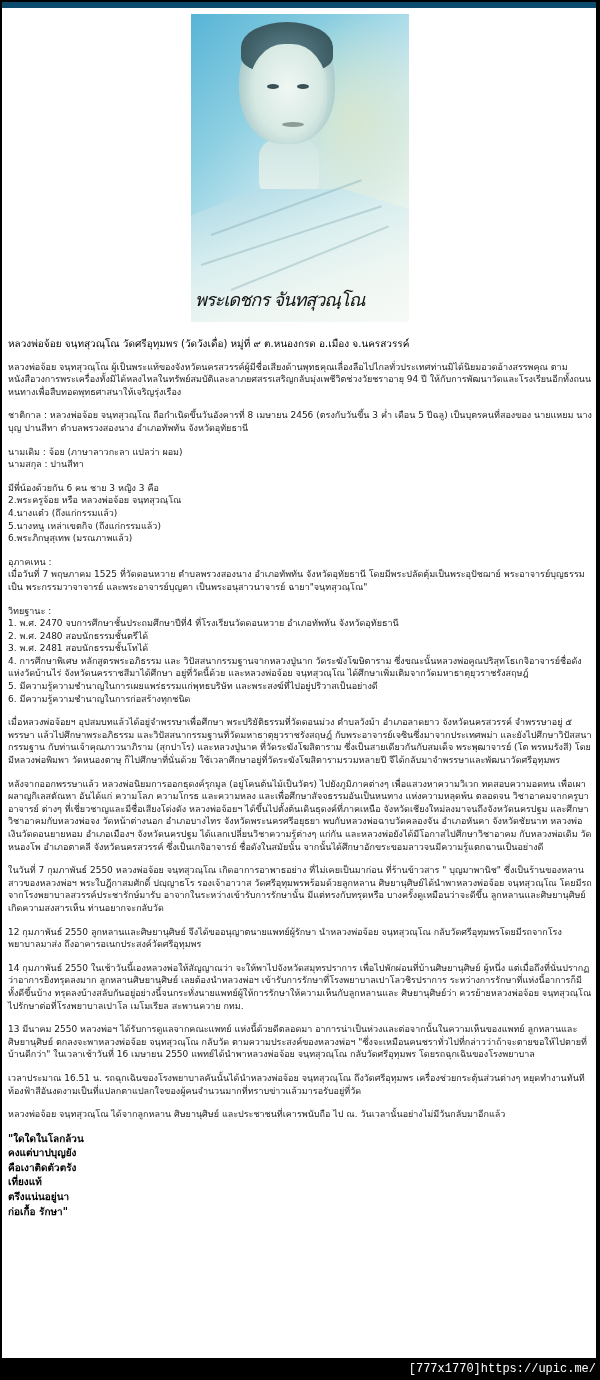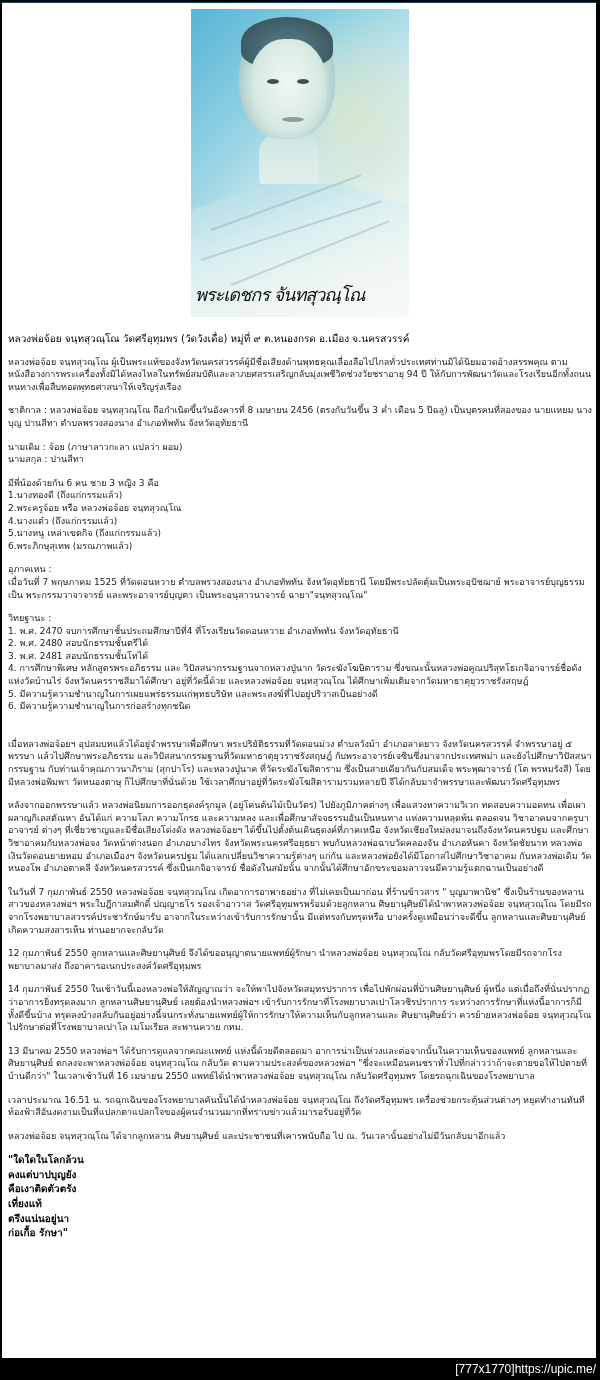--- a/index.html
+++ b/index.html
@@ -1,19 +1,19 @@
 <!DOCTYPE html>
 <html><head>
 <meta charset="utf-8">
 <style>
   html, body { margin: 0; padding: 0; background: #000; }
   body { width: 600px; height: 1380px; position: relative; overflow: hidden;
          font-family: "DejaVu Sans", sans-serif; }
   .frame { position: absolute; left: 2px; top: 2px; width: 594px; height: 1356px;
-           background: #fff; border-top: 1px solid #0c4a6e; box-sizing: border-box; }
+           background: #fff; border-top: 6px solid #0c4a6e; box-sizing: border-box; }
   .photo { position: absolute; left: 189px; top: 6px; width: 218px; height: 308px;
            overflow: hidden;
            background: linear-gradient(135deg, #57b4d6 0%, #8fd0e2 30%, #cfeaf0 55%, #e6f3ee 75%, #f4f8f2 100%); }
   .photo .bg2 { position: absolute; inset: 0;
            background: radial-gradient(ellipse 60% 50% at 75% 35%, rgba(215,230,205,0.9), rgba(215,230,205,0) 70%); }
   .photo .head { position: absolute; left: 48px; top: 10px; width: 96px; height: 120px;
            border-radius: 48% 48% 45% 45%;
            background: radial-gradient(ellipse at 50% 55%, #e8f2ee 0%, #c8e0dc 55%, #7fa9b0 100%); }
   .photo .hair { position: absolute; left: 50px; top: 8px; width: 92px; height: 50px;
            border-radius: 50% 50% 30% 30%;
@@ -30,21 +30,21 @@
   .photo .neck { position: absolute; left: 68px; top: 125px; width: 60px; height: 60px;
            background: linear-gradient(#cfe6e2, #e4f1ee); border-radius: 30%; }
   .photo .fold { position: absolute; height: 2px; background: rgba(120,160,170,0.35); transform-origin: left center; }
   .signature { position: absolute; left: 4px; bottom: 8px; width: 210px; font-family: "DejaVu Serif", serif;
            font-style: italic; font-size: 18px; color: #111; letter-spacing: -1px; white-space: nowrap; }
   .content { position: absolute; left: 6px; top: 330px; width: 584px; font-size: 9px; line-height: 12.6px; color: #1a1a1a; }
   .content p { margin: 0 0 11px 0; }
   .title { font-weight: normal; font-size: 10px; margin-bottom: 10px !important; color: #000; }
   .lines div { white-space: nowrap; }
   .poem { font-weight: bold; font-size: 10px; line-height: 14.6px; color: #000; }
-  .footer { position: absolute; right: 4px; bottom: 2px; color: #fff; font-family: Liberation Sans, sans-serif;
+  .footer { position: absolute; right: 4px; bottom: 2px; color: #fff; font-family: Liberation Mono, monospace;
             font-size: 12px; line-height: 18px; }
 </style>
 </head>
 <body>
 
 <div class="frame">
 
   <div class="photo">
     <div class="bg2"></div>
     <div class="neck"></div>
@@ -64,31 +64,30 @@
   <div class="content">
     <p class="title">หลวงพ่อจ้อย จนฺทสุวณฺโณ วัดศรีอุทุมพร (วัดวังเดื่อ) หมู่ที่ ๙ ต.หนองกรด อ.เมือง จ.นครสวรรค์</p>
     <p>หลวงพ่อจ้อย จนฺทสุวณฺโณ ผู้เป็นพระแท้ของจังหวัดนครสวรรค์ผู้มีชื่อเสียงด้านพุทธคุณเลื่องลือไปไกลทั่วประเทศท่านมิได้นิยมอวดอ้างสรรพคุณ ตามหนังสือวงการพระเครื่องทั้งมิได้หลงไหลในทรัพย์สมบัติและลาภยศสรรเสริญกลับมุ่งเพชีวิตช่วงวัยชราอายุ 94 ปี ให้กับการพัฒนาวัดและโรงเรียนอีกทั้งถนนหนทางเพื่อสืบทอดพุทธศาสนาให้เจริญรุ่งเรือง</p>
     <p>ชาติกาล : หลวงพ่อจ้อย จนฺทสุวณฺโณ ถือกำเนิดขึ้นวันอังคารที่ 8 เมษายน 2456 (ตรงกับวันขึ้น 3 ค่ำ เดือน 5 ปีฉลู) เป็นบุตรคนที่สองของ นายแหยม นางบุญ ปานสีทา ตำบลพรวงสองนาง อำเภอทัพทัน จังหวัดอุทัยธานี</p>
     <p class="lines">
       <span style="display:block">นามเดิม : จ้อย (ภาษาลาวกะลา แปลว่า ผอม)</span>
       <span style="display:block">นามสกุล : ปานสีทา</span>
     </p>
     <div class="lines" style="margin-bottom:11px">
       <div>มีพี่น้องด้วยกัน 6 คน ชาย 3 หญิง 3 คือ</div>
-      <div>1.นางทองดี (ถึงแก่กรรมแล้ว)</div>
       <div>2.พระครูจ้อย หรือ หลวงพ่อจ้อย จนฺทสุวณฺโณ</div>
       <div>4.นางแต๋ว (ถึงแก่กรรมแล้ว)</div>
       <div>5.นางหนู เหล่าเขตกิจ (ถึงแก่กรรมแล้ว)</div>
       <div>6.พระภิกษุสุเทพ (มรณภาพแล้ว)</div>
     </div>
     <div style="margin-bottom:11px">
       <div>อุภาคเหน :</div>
       <div>เมื่อวันที่ 7 พฤษภาคม 1525 ที่วัดดอนหวาย ตำบลพรวงสองนาง อำเภอทัพทัน จังหวัดอุทัยธานี โดยมีพระปลัดตุ้มเป็นพระอุปัชฌาย์ พระอาจารย์บุญธรรมเป็น พระกรรมวาจาจารย์ และพระอาจารย์บุญตา เป็นพระอนุสาวนาจารย์  ฉายา"จนฺทสุวณฺโณ"</div>
     </div>
-    <div style="margin-bottom:25px">
+    <div style="margin-bottom:11px">
       <div>วิทยฐานะ :</div>
       <div>1. พ.ศ. 2470 จบการศึกษาชั้นประถมศึกษาปีที่4 ที่โรงเรียนวัดดอนหวาย อำเภอทัพทัน จังหวัดอุทัยธานี</div>
       <div>2. พ.ศ. 2480 สอบนักธรรมชั้นตรีได้</div>
       <div>3. พ.ศ. 2481 สอบนักธรรมชั้นโทได้</div>
       <div>4. การศึกษาพิเศษ หลักสูตรพระอภิธรรม และ วิปัสสนากรรมฐานจากหลวงปู่นาก วัดระฆังโฆษิตาราม  ซึ่งขณะนั้นหลวงพ่อคูณปริสุทโธเกจิอาจารย์ชื่อดังแห่งวัดบ้านไร่ จังหวัดนครราชสีมาได้ศึกษา อยู่ที่วัดนี้ด้วย และหลวงพ่อจ้อย จนฺทสุวณฺโณ ได้ศึกษาเพิ่มเติมจากวัดมหาธาตุยุวราชรังสฤษฎ์</div>
       <div>5. มีความรู้ความชำนาญในการเผยแพร่ธรรมแก่พุทธบริษัท และพระสงฆ์ที่ไปอยู่ปริวาสเป็นอย่างดี</div>
       <div>6. มีความรู้ความชำนาญในการก่อสร้างทุกชนิด</div>
     </div>
     <p>เมื่อหลวงพ่อจ้อยฯ อุปสมบทแล้วได้อยู่จำพรรษาเพื่อศึกษา พระปริยัติธรรมที่วัดดอนม่วง ตำบลวังม้า อำเภอลาดยาว จังหวัดนครสวรรค์ จำพรรษาอยู่ ๕ พรรษา แล้วไปศึกษาพระอภิธรรม และวิปัสสนากรรมฐานที่วัดมหาธาตุยุวราชรังสฤษฎ์ กับพระอาจารย์เจซินซึ่งมาจากประเทศพม่า และยังไปศึกษาวิปัสสนากรรมฐาน กับท่านเจ้าคุณภาวนาภิราม (สุกปาโร) และหลวงปู่นาค ที่วัดระฆังโฆสิตาราม ซึ่งเป็นสายเดียวกันกับสมเด็จ พระพุฒาจารย์ (โต พรหมรังสี) โดยมีหลวงพ่อพิมพา วัดหนองตาษุ ก็ไปศึกษาที่นั่นด้วย ใช้เวลาศึกษาอยู่ที่วัดระฆังโฆสิตารามรวมหลายปี จึได้กลับมาจำพรรษาและพัฒนาวัดศรีอุทุมพร</p>
     <p>หลังจากออกพรรษาแล้ว หลวงพ่อนิยมการออกธุดงค์รุกมูล (อยู่โคนต้นไม้เป็นวัตร) ไปยังภูมิภาคต่างๆ เพื่อแสวงหาความวิเวก ทดสอบความอดทน เพื่อเผาผลาญกิเลสตัณหา อันได้แก่ ความโลภ ความโกรธ และความหลง และเพื่อศึกษาสัจจธรรมอันเป็นหนทาง แห่งความหลุดพ้น ตลอดจน วิชาอาคมจากครูบาอาจารย์ ต่างๆ ที่เชี่ยวชาญและมีชื่อเสียงโด่งดัง หลวงพ่อจ้อยฯ ได้ขึ้นไปตั้งต้นเดินธุดงค์ที่ภาคเหนือ จังหวัดเชียงใหม่ลงมาจนถึงจังหวัดนครปฐม และศึกษาวิชาอาคมกับหลวงพ่อจง วัดหน้าต่างนอก อำเภอบางไทร จังหวัดพระนครศรีอยุธยา พบกับหลวงพ่อฉาบวัดคลองจัน อำเภอหันคา จังหวัดชัยนาท หลวงพ่อเงินวัดดอนยายหอม อำเภอเมืองฯ จังหวัดนครปฐม ได้แลกเปลี่ยนวิชาความรู้ต่างๆ แก่กัน และหลวงพ่อยังได้มีโอกาสไปศึกษาวิชาอาคม กับหลวงพ่อเดิม วัดหนองโพ อำเภอตาคลี จังหวัดนครสวรรค์ ซึ่งเป็นเกจิอาจารย์ ชื่อดังในสมัยนั้น จากนั้นได้ศึกษาอักขระขอมลาวจนมีความรู้แตกฉานเป็นอย่างดี</p>

